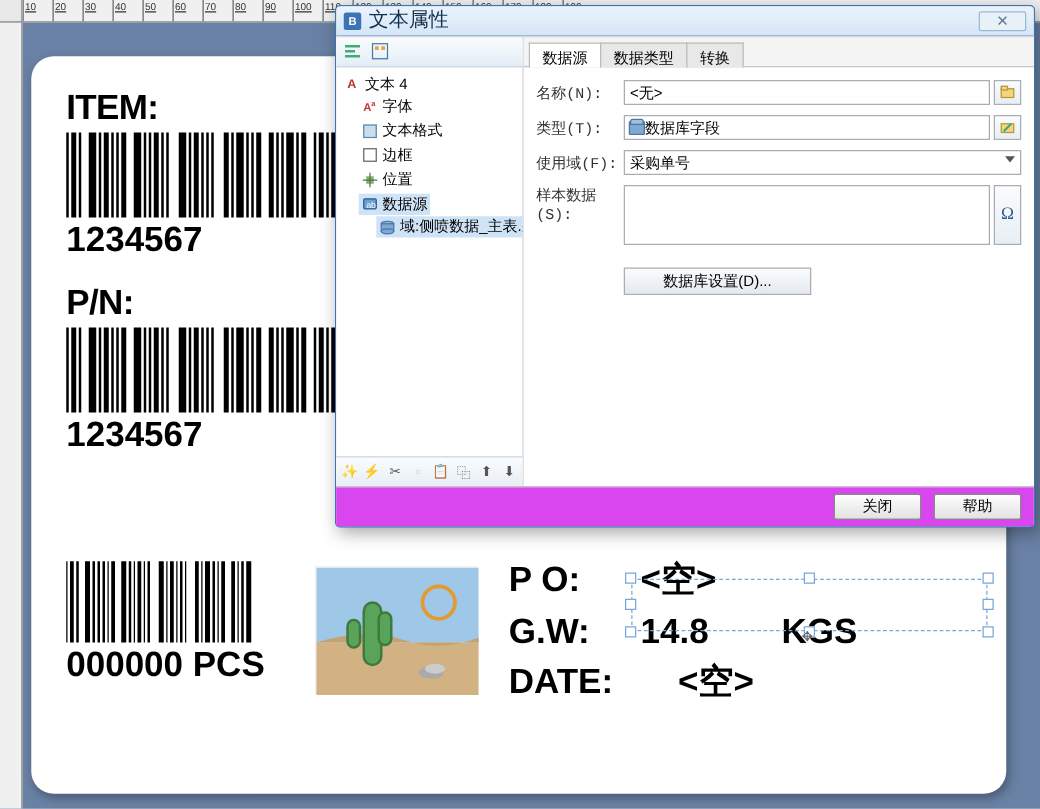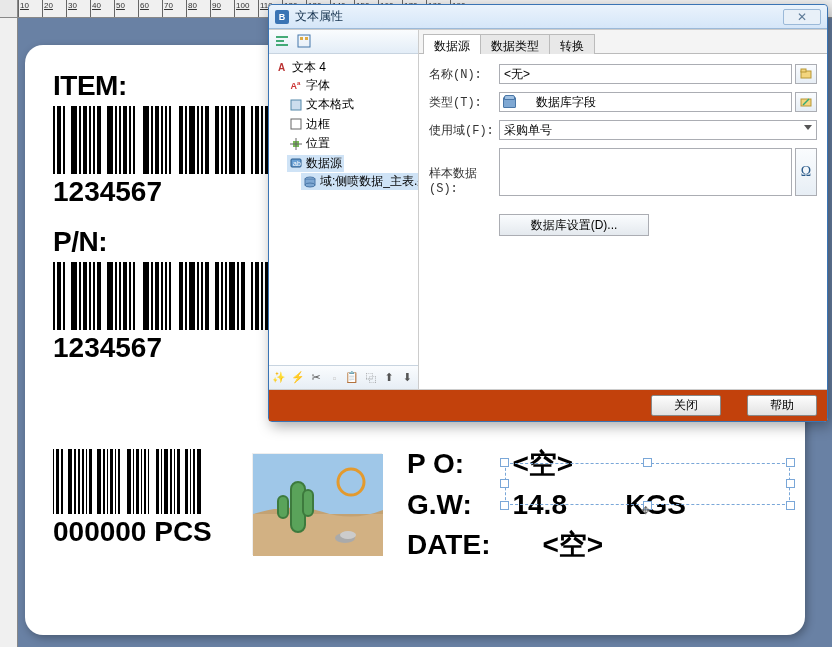--- a/index.html
+++ b/index.html
@@ -83,21 +83,21 @@
 }
 .dlg-title {
   height:24px;
   background:linear-gradient(#eaf3fc,#d5e6f8);
   display:flex; align-items:center;
   padding:0 6px;
   border-bottom:1px solid #9bb9d8;
   border-radius:4px 4px 0 0;
 }
 .dlg-title .ico { width:14px;height:14px;background:#3a74b4;border-radius:2px;display:inline-flex;align-items:center;justify-content:center;color:#fff;font-size:9px;font-weight:bold;margin-right:6px;}
-.dlg-title .txt { flex:1; color:#13304d; font-size:12px; }
+.dlg-title .txt { flex:1; color:#13304d; font-size:16px; }
 .dlg-title .close { width:38px;height:16px;border:1px solid #9bb9d8;border-radius:2px;background:#e8f0f8;display:flex;align-items:center;justify-content:center;color:#5d7a97;cursor:pointer;font-family:Arial;font-size:12px;}
 
 .dlg-body { flex:1; display:flex; background:#fff; border-top:1px solid #ccc; }
 .tree-pane { width:150px; border-right:1px solid #ccc; display:flex; flex-direction:column; }
 .tree-toolbar { height:24px; background:linear-gradient(#fafcfe,#e3edf7); border-bottom:1px solid #c8d4e0; padding:2px 4px; display:flex; gap:4px;}
 .tree-toolbar .tbtn { width:18px;height:18px;display:inline-flex;align-items:center;justify-content:center;font-size:12px;cursor:pointer;border-radius:2px;}
 .tree { flex:1; padding:4px 2px; font-size:12px; overflow:hidden; }
 .tree ul { list-style:none; padding-left:14px; }
 .tree > ul { padding-left:2px; }
 .tree li { padding:1px 0; white-space:nowrap; }
@@ -113,34 +113,34 @@
 .tab.active { background:#fff; z-index:1; }
 
 .form-body { flex:1; padding:10px 10px; background:#fff; }
 .form-row { display:flex; align-items:center; margin-bottom:8px; }
 .form-row label { width:70px; font-size:12px; color:#333;font-family:Liberation Mono, monospace; }
 .form-row .field { flex:1; display:flex; gap:3px; }
 .form-row input[type=text], .form-row select, .form-row .tbox {
   flex:1; height:20px; border:1px solid #abadb3; background:#fff; font-size:12px; padding:0 4px;
 }
 .form-row .icon-btn { width:22px; height:20px; border:1px solid #abadb3; background:linear-gradient(#fafcfe,#e7eef5); display:inline-flex;align-items:center;justify-content:center;font-size:11px;cursor:pointer;}
-.form-row.tall { align-items:flex-end; }
+.form-row.tall { align-items:flex-start; }
 .form-row.tall .tbox { height:48px; }
 .omega-btn { width:22px; height:48px; border:1px solid #abadb3; background:linear-gradient(#fafcfe,#e7eef5); display:inline-flex;align-items:center;justify-content:center;font-size:14px;cursor:pointer;color:#2a5a8a;font-family:serif;}
 
-.db-field { border:1px solid #abadb3; background:#fff; flex:1; height:20px; display:flex; align-items:center; padding:0 3px; font-size:12px; gap:20px; }
+.db-field { border:1px solid #abadb3; background:#fff; flex:1; height:20px; display:flex; align-items:center; padding:0 3px; font-size:12px; gap:0; }
 .db-field .dbico{width:13px;height:11px;background:#7fa8d3;border:1px solid #4a77a7;border-radius:1px;position:relative;}
 .db-field .dbico::before{content:"";position:absolute;top:-3px;left:0;right:0;height:3px;background:#9fc0e2;border:1px solid #4a77a7;border-radius:2px 2px 0 0;}
 
 .select-field { flex:1; height:20px; border:1px solid #abadb3; background:#fff; display:flex; align-items:center; padding:0 4px; font-size:12px; position:relative;}
 .select-field .chev{position:absolute;right:4px;top:4px;width:0;height:0;border-left:4px solid transparent;border-right:4px solid transparent;border-top:5px solid #555;}
 
 .wide-btn { width:150px; height:22px; border:1px solid #abadb3; background:linear-gradient(#fafcfe,#e4e9ee); font-size:12px; cursor:pointer; margin-left:70px; margin-top:10px;}
 
-.dlg-footer { height:32px; border-top:1px solid #ccc; background:#c2410c; display:flex; justify-content:flex-end; align-items:center; padding:0 10px; gap:26px; }
+.dlg-footer { height:32px; border-top:1px solid #ccc; background:#d946ef; display:flex; justify-content:flex-end; align-items:center; padding:0 10px; gap:10px; }
 .dlg-footer button { width:70px; height:21px; border:1px solid #888; background:linear-gradient(#fdfdfd,#e2e2e2); font-size:12px; cursor:pointer; border-radius:2px;}
 </style>
 </head>
 <body>
 
 <div class="corner"></div>
 <div class="ruler-h">
   <div class="marks" id="ruler-marks"><span class="tick"><span>10</span></span><span class="tick"><span>20</span></span><span class="tick"><span>30</span></span><span class="tick"><span>40</span></span><span class="tick"><span>50</span></span><span class="tick"><span>60</span></span><span class="tick"><span>70</span></span><span class="tick"><span>80</span></span><span class="tick"><span>90</span></span><span class="tick"><span>100</span></span><span class="tick"><span>110</span></span><span class="tick"><span>120</span></span><span class="tick"><span>130</span></span><span class="tick"><span>140</span></span><span class="tick"><span>150</span></span><span class="tick"><span>160</span></span><span class="tick"><span>170</span></span><span class="tick"><span>180</span></span><span class="tick"><span>190</span></span></div>
 </div>
 <div class="ruler-v"></div>

